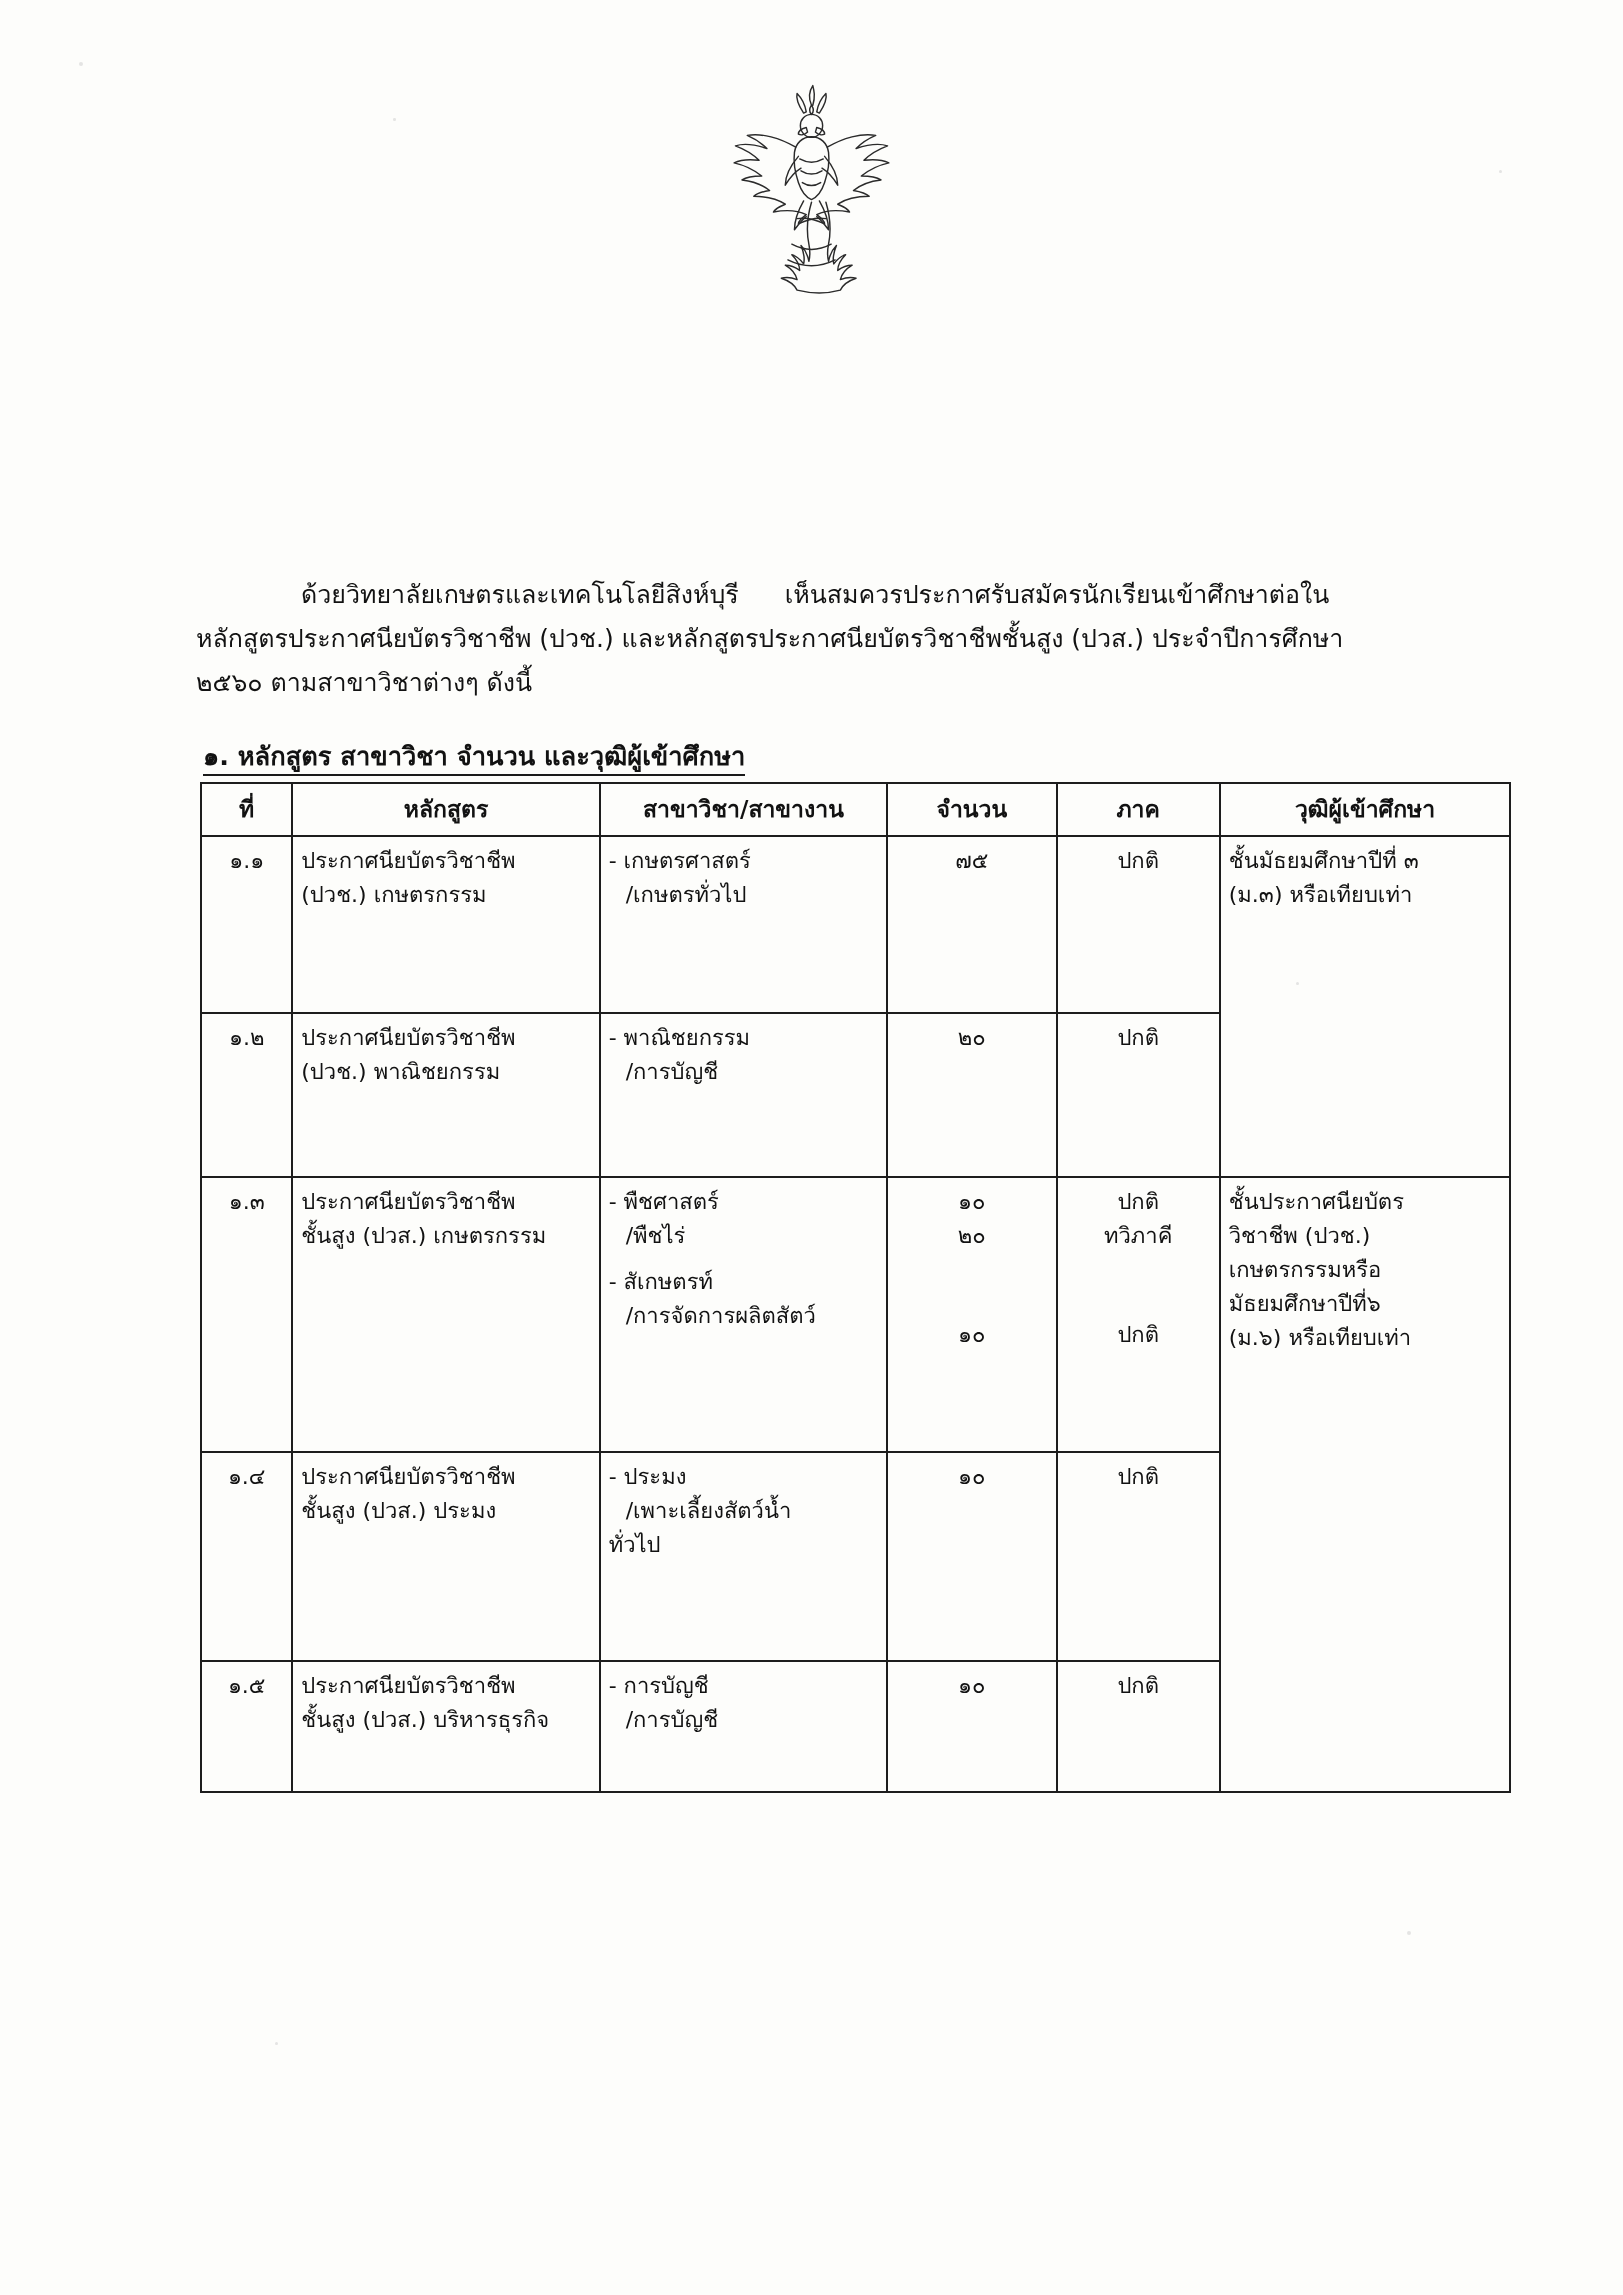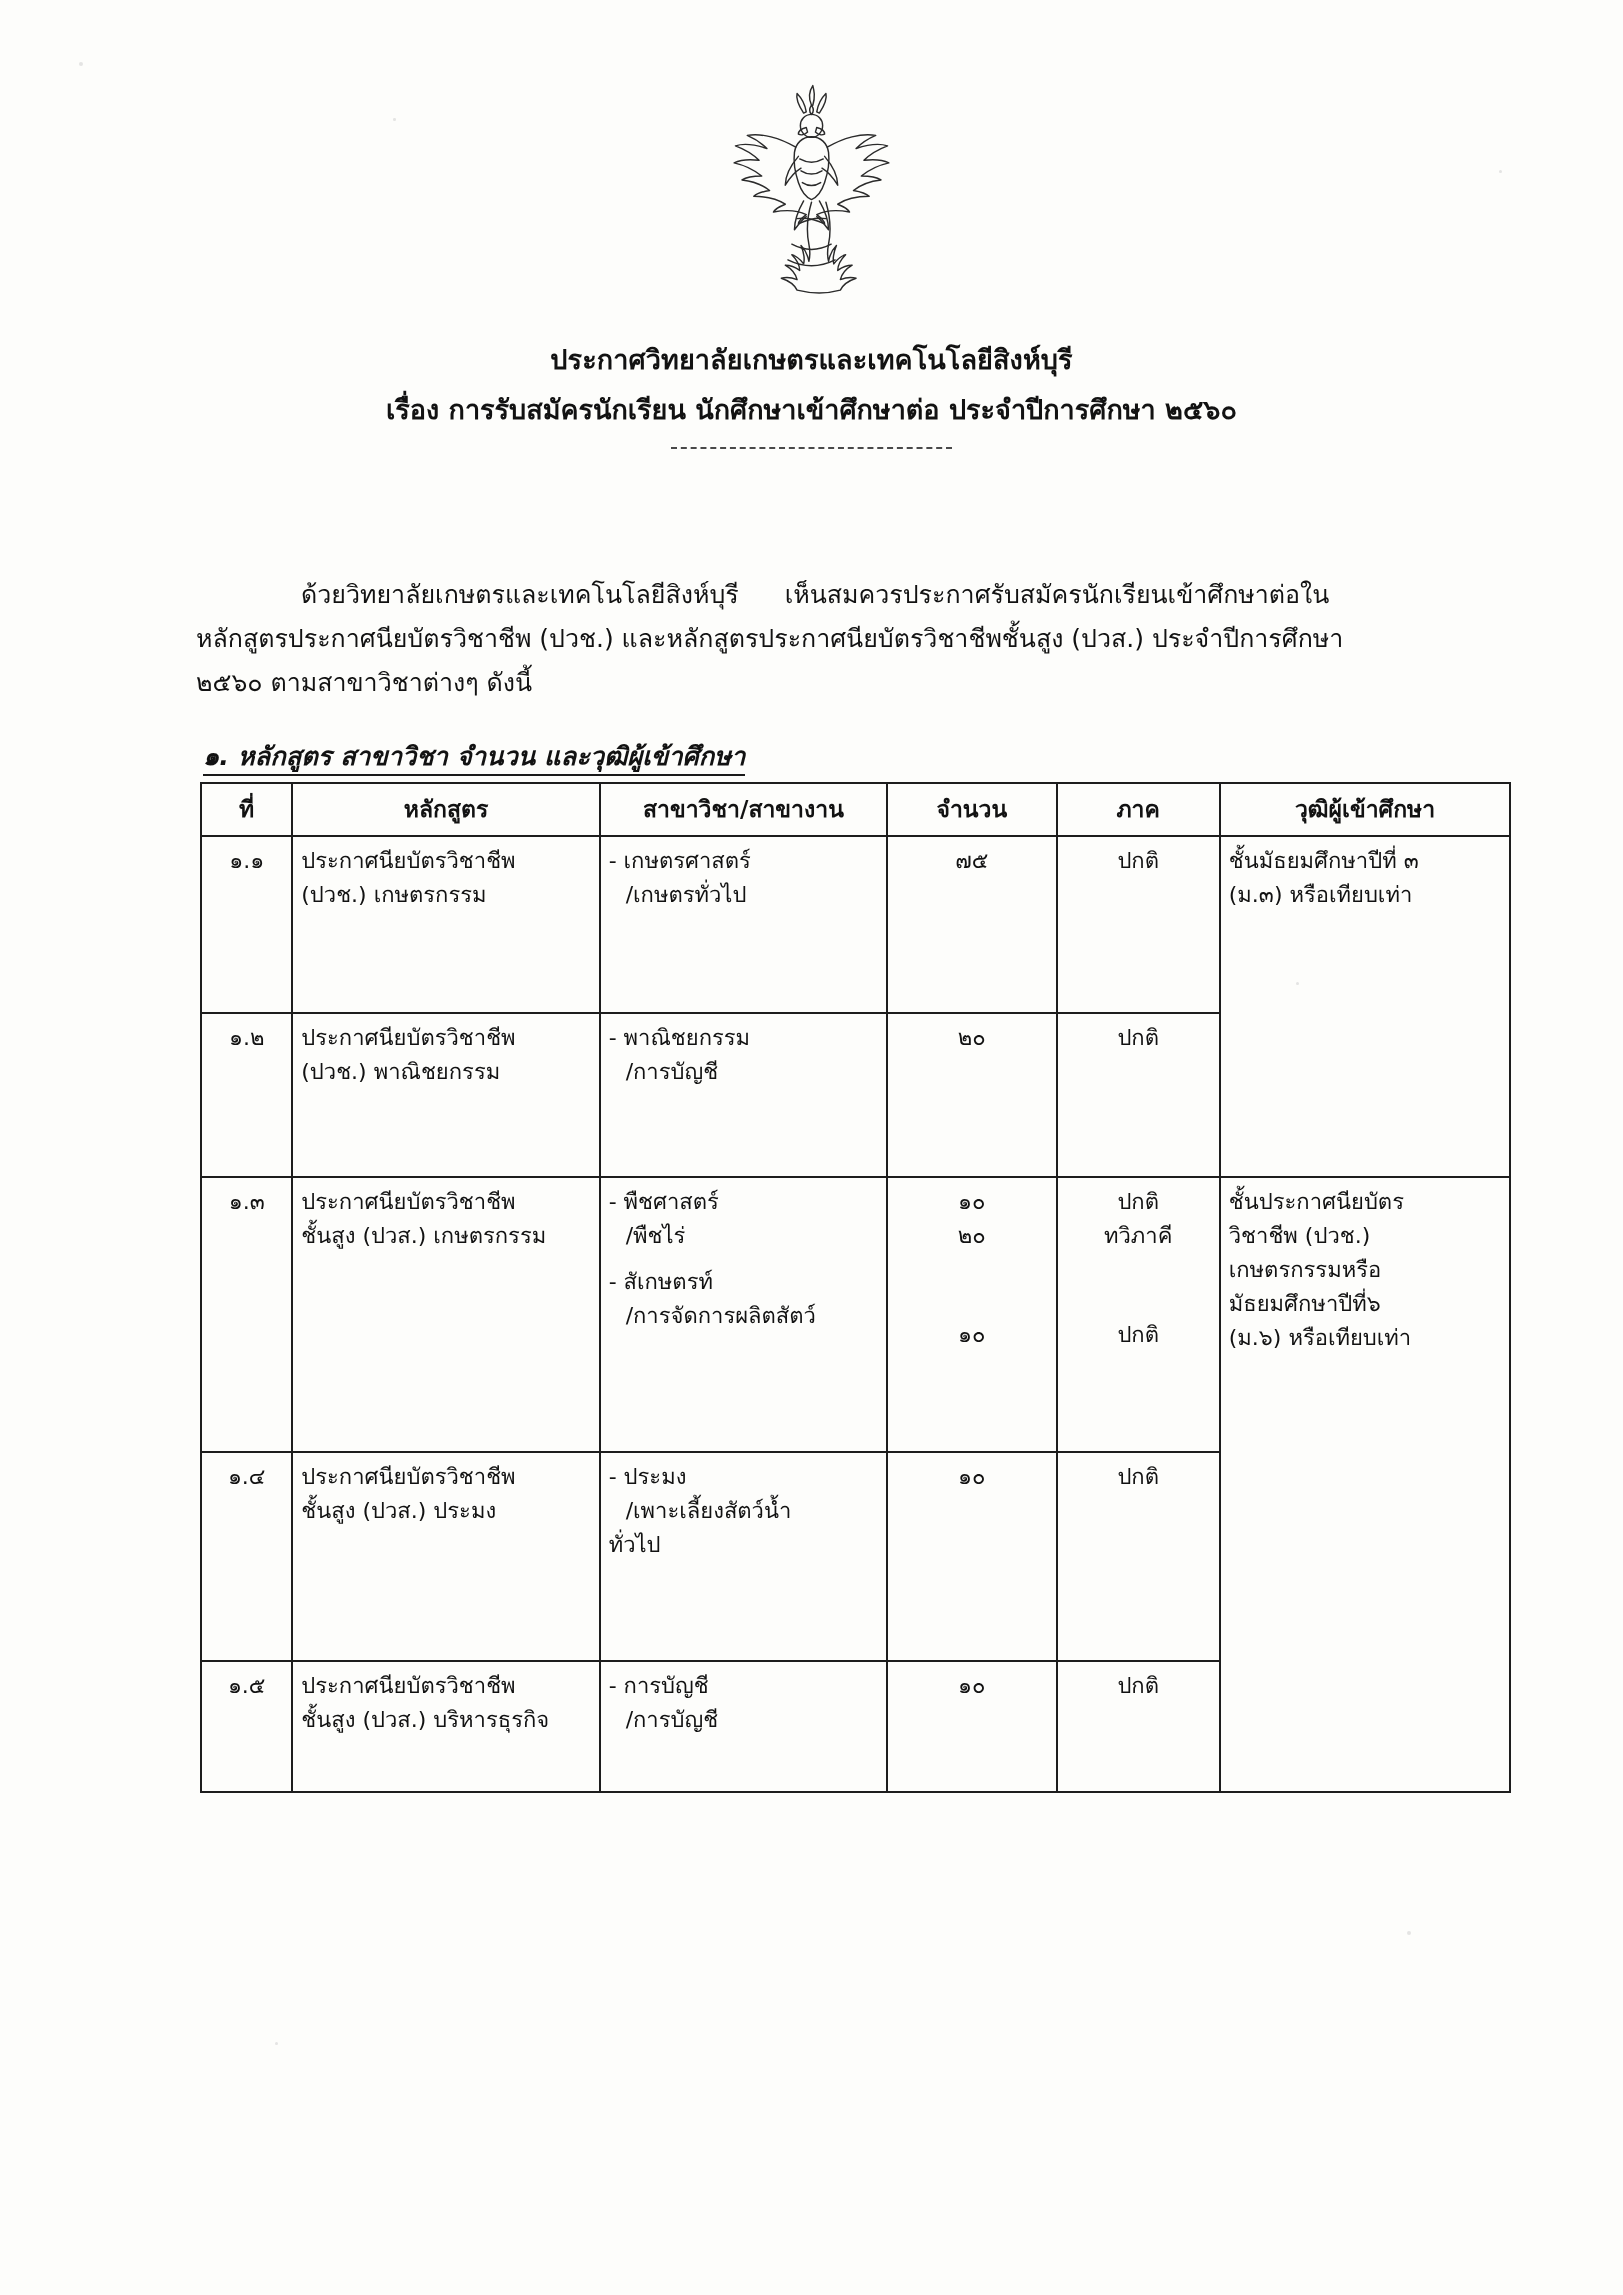--- a/index.html
+++ b/index.html
@@ -84,21 +84,20 @@
   .para .indent { display:inline-block; width: 105px; }
   .para .gap { display:inline-block; width: 46px; }
 
   
   .section-title {
     position: absolute;
     top: 736px;
     left: 203px;
     font-size: 25.5px;
     font-weight: bold;
-    font-style: italic;
   }
   .section-title .underline {
     border-bottom: 2px solid #1a1a1a;
     padding-bottom: 2.6px;
   }
 
   
   .table-wrap {
     position: absolute;
     top: 782px;
@@ -183,25 +182,20 @@
 
         <path d="M158 186 c-8 14 -14 30 -14 44 c6 -8 12 -16 18 -20"></path>
         <path d="M182 186 c8 14 14 30 14 44 c-6 -8 -12 -16 -18 -20"></path>
         <path d="M170 188 c-6 20 -8 44 -4 64 c2 10 2 18 0 26 c-2 -10 -6 -18 -12 -24 c4 10 6 20 4 28 c-6 -8 -12 -12 -18 -14 c8 8 12 16 12 24 c-8 -6 -16 -8 -22 -8 c10 6 16 14 18 22 c-10 -4 -18 -4 -24 -2 c12 4 20 10 24 18 c24 6 44 6 66 0 c4 -8 12 -14 24 -18 c-6 -2 -14 -2 -24 2 c2 -8 8 -16 18 -22 c-6 0 -14 2 -22 8 c0 -8 4 -16 12 -24 c-6 2 -12 6 -18 14 c-2 -8 0 -18 4 -28 c-6 6 -10 14 -12 24 c-2 -8 -2 -16 0 -26 c4 -20 2 -44 -4 -64"></path>
         <path d="M140 252 q30 16 60 0"></path>
         <path d="M134 276 q36 18 72 0"></path>
       </g>
     </svg>
   </div>
 
-  <div class="headings">
-    <div class="line1">ประกาศวิทยาลัยเกษตรและเทคโนโลยีสิงห์บุรี</div>
-    <div class="line2">เรื่อง การรับสมัครนักเรียน นักศึกษาเข้าศึกษาต่อ ประจำปีการศึกษา ๒๕๖๐</div>
-    <div class="rule"></div>
-  </div>
 
   <div class="para">
     <span class="indent"></span><span>ด้วยวิทยาลัยเกษตรและเทคโนโลยีสิงห์บุรี</span><span class="gap"></span><span>เห็นสมควรประกาศรับสมัครนักเรียนเข้าศึกษาต่อใน</span><br>
     <span>หลักสูตรประกาศนียบัตรวิชาชีพ  (ปวช.)  และหลักสูตรประกาศนียบัตรวิชาชีพชั้นสูง  (ปวส.)  ประจำปีการศึกษา</span><br>
     <span>๒๕๖๐  ตามสาขาวิชาต่างๆ ดังนี้</span>
   </div>
 
   <div class="section-title">
     <span class="underline">๑. หลักสูตร สาขาวิชา จำนวน และวุฒิผู้เข้าศึกษา</span>
   </div>

